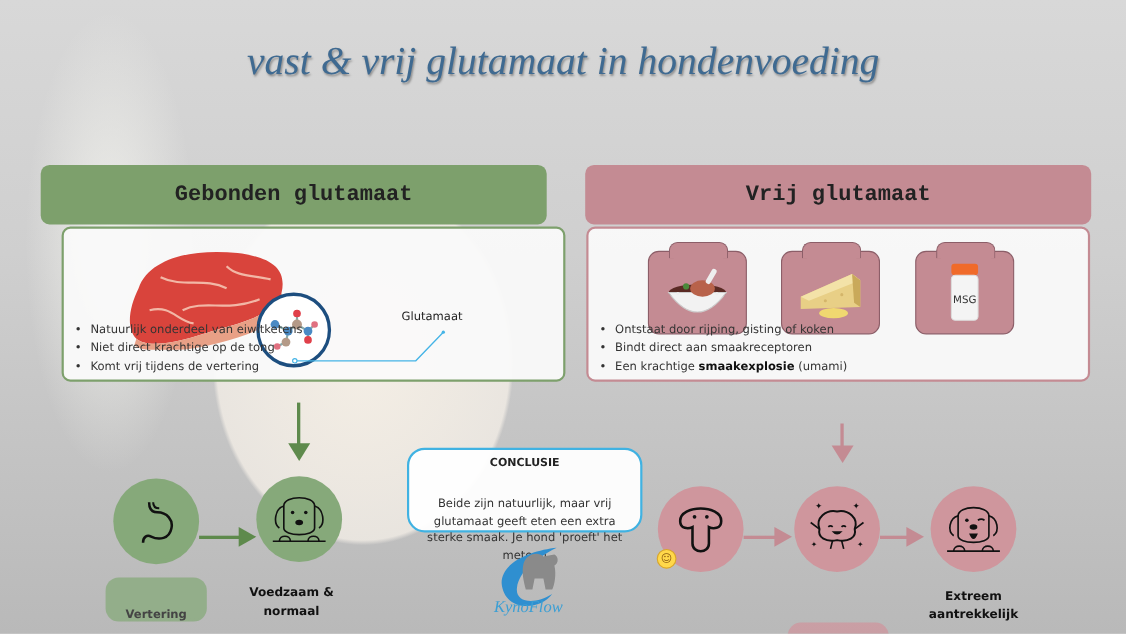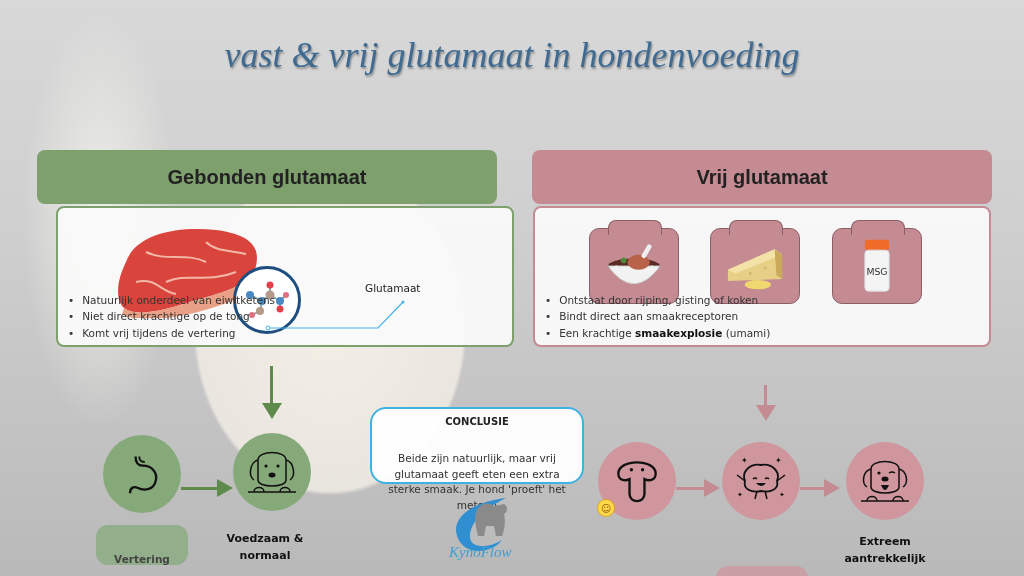--- a/index.html
+++ b/index.html
@@ -24,21 +24,21 @@
     font-style: italic;
     font-size: 36px;
     line-height: 54px;
     color: #3f6a91;
     text-shadow: 1px 2px 2px rgba(0,0,0,0.35);
   }
   .panel-head {
     position: absolute; top: 150px; height: 54px;
     border-radius: 8px;
     display: flex; align-items: center; justify-content: center;
-    font-family: Liberation Sans, sans-serif;
+    font-family: Liberation Mono, monospace;
     font-weight: bold; font-size: 20px; color: #222;
   }
   .panel-head.green { left: 37px; width: 460px; background: #7da06c; }
   .panel-head.pink { left: 532px; width: 460px; background: #c48b93; }
   .panel-body {
     position: absolute; top: 206px; height: 141px;
     background: rgba(250,250,250,0.94);
     border-radius: 8px;
     border: 2px solid;
   }

